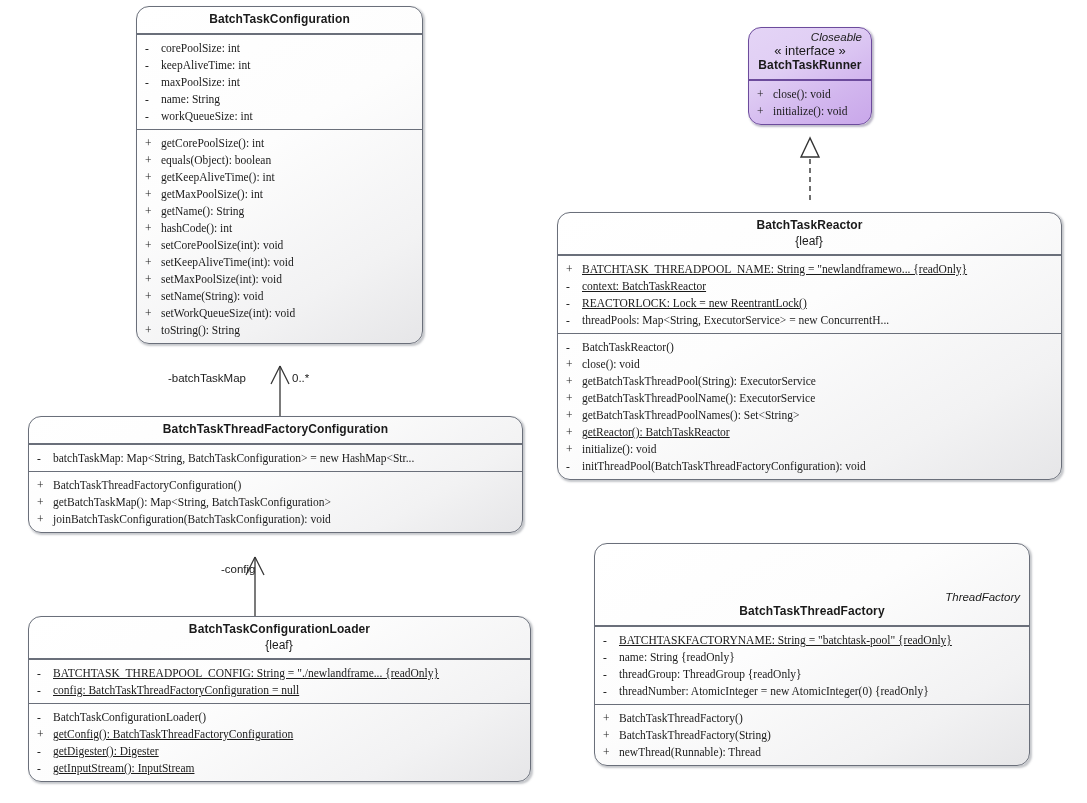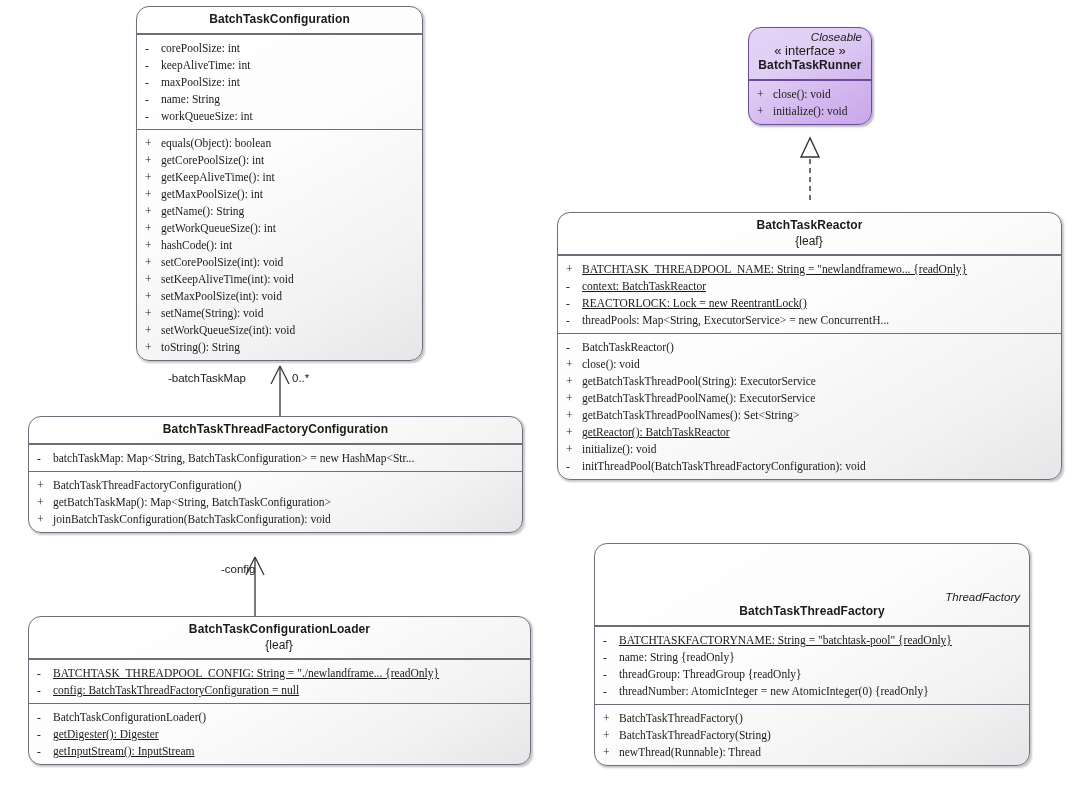--- a/index.html
+++ b/index.html
@@ -145,26 +145,25 @@
     <span class="cls-name">BatchTaskConfiguration</span>
   </div>
   <div class="comp" id="bc-attrs">
       <span class="member"><span class="vis">-</span><span class="mtxt">corePoolSize: int</span></span>
       <span class="member"><span class="vis">-</span><span class="mtxt">keepAliveTime: int</span></span>
       <span class="member"><span class="vis">-</span><span class="mtxt">maxPoolSize: int</span></span>
       <span class="member"><span class="vis">-</span><span class="mtxt">name: String</span></span>
       <span class="member"><span class="vis">-</span><span class="mtxt">workQueueSize: int</span></span>
     </div>
   <div class="comp" id="bc-ops">
+      <span class="member"><span class="vis">+</span><span class="mtxt">getCorePoolSize(): int</span></span>
       <span class="member"><span class="vis">+</span><span class="mtxt">equals(Object): boolean</span></span>
-      <span class="member"><span class="vis">+</span><span class="mtxt">getCorePoolSize(): int</span></span>
       <span class="member"><span class="vis">+</span><span class="mtxt">getKeepAliveTime(): int</span></span>
       <span class="member"><span class="vis">+</span><span class="mtxt">getMaxPoolSize(): int</span></span>
       <span class="member"><span class="vis">+</span><span class="mtxt">getName(): String</span></span>
-      <span class="member"><span class="vis">+</span><span class="mtxt">getWorkQueueSize(): int</span></span>
       <span class="member"><span class="vis">+</span><span class="mtxt">hashCode(): int</span></span>
       <span class="member"><span class="vis">+</span><span class="mtxt">setCorePoolSize(int): void</span></span>
       <span class="member"><span class="vis">+</span><span class="mtxt">setKeepAliveTime(int): void</span></span>
       <span class="member"><span class="vis">+</span><span class="mtxt">setMaxPoolSize(int): void</span></span>
       <span class="member"><span class="vis">+</span><span class="mtxt">setName(String): void</span></span>
       <span class="member"><span class="vis">+</span><span class="mtxt">setWorkQueueSize(int): void</span></span>
       <span class="member"><span class="vis">+</span><span class="mtxt">toString(): String</span></span>
     </div>
 </div>
 
@@ -221,20 +220,21 @@
   <div class="hdr hdr-sep">
     <span class="cls-name">BatchTaskConfigurationLoader</span>
     <span class="leaf-tag">{leaf}</span>
   </div>
   <div class="comp" id="btcl-attrs">
       <span class="member"><span class="vis">-</span><span class="mtxt u">BATCHTASK_THREADPOOL_CONFIG: String = "./newlandframe... {readOnly}</span></span>
       <span class="member"><span class="vis">-</span><span class="mtxt u">config: BatchTaskThreadFactoryConfiguration = null</span></span>
     </div>
   <div class="comp" id="btcl-ops">
       <span class="member"><span class="vis">-</span><span class="mtxt">BatchTaskConfigurationLoader()</span></span>
+      <span class="member"><span class="vis">+</span><span class="mtxt u">getConfig(): BatchTaskThreadFactoryConfiguration</span></span>
       <span class="member"><span class="vis">-</span><span class="mtxt u">getDigester(): Digester</span></span>
       <span class="member"><span class="vis">-</span><span class="mtxt u">getInputStream(): InputStream</span></span>
     </div>
 </div>
 
 <div class="uml-class" style="left:594px; top:543px; width:436px;">
   <div class="hdr hdr-sep" style="padding-top:3px;margin-top:44px;">
     <span class="tpl-stereo rel">ThreadFactory</span>
     <span class="cls-name">BatchTaskThreadFactory</span>
   </div>

